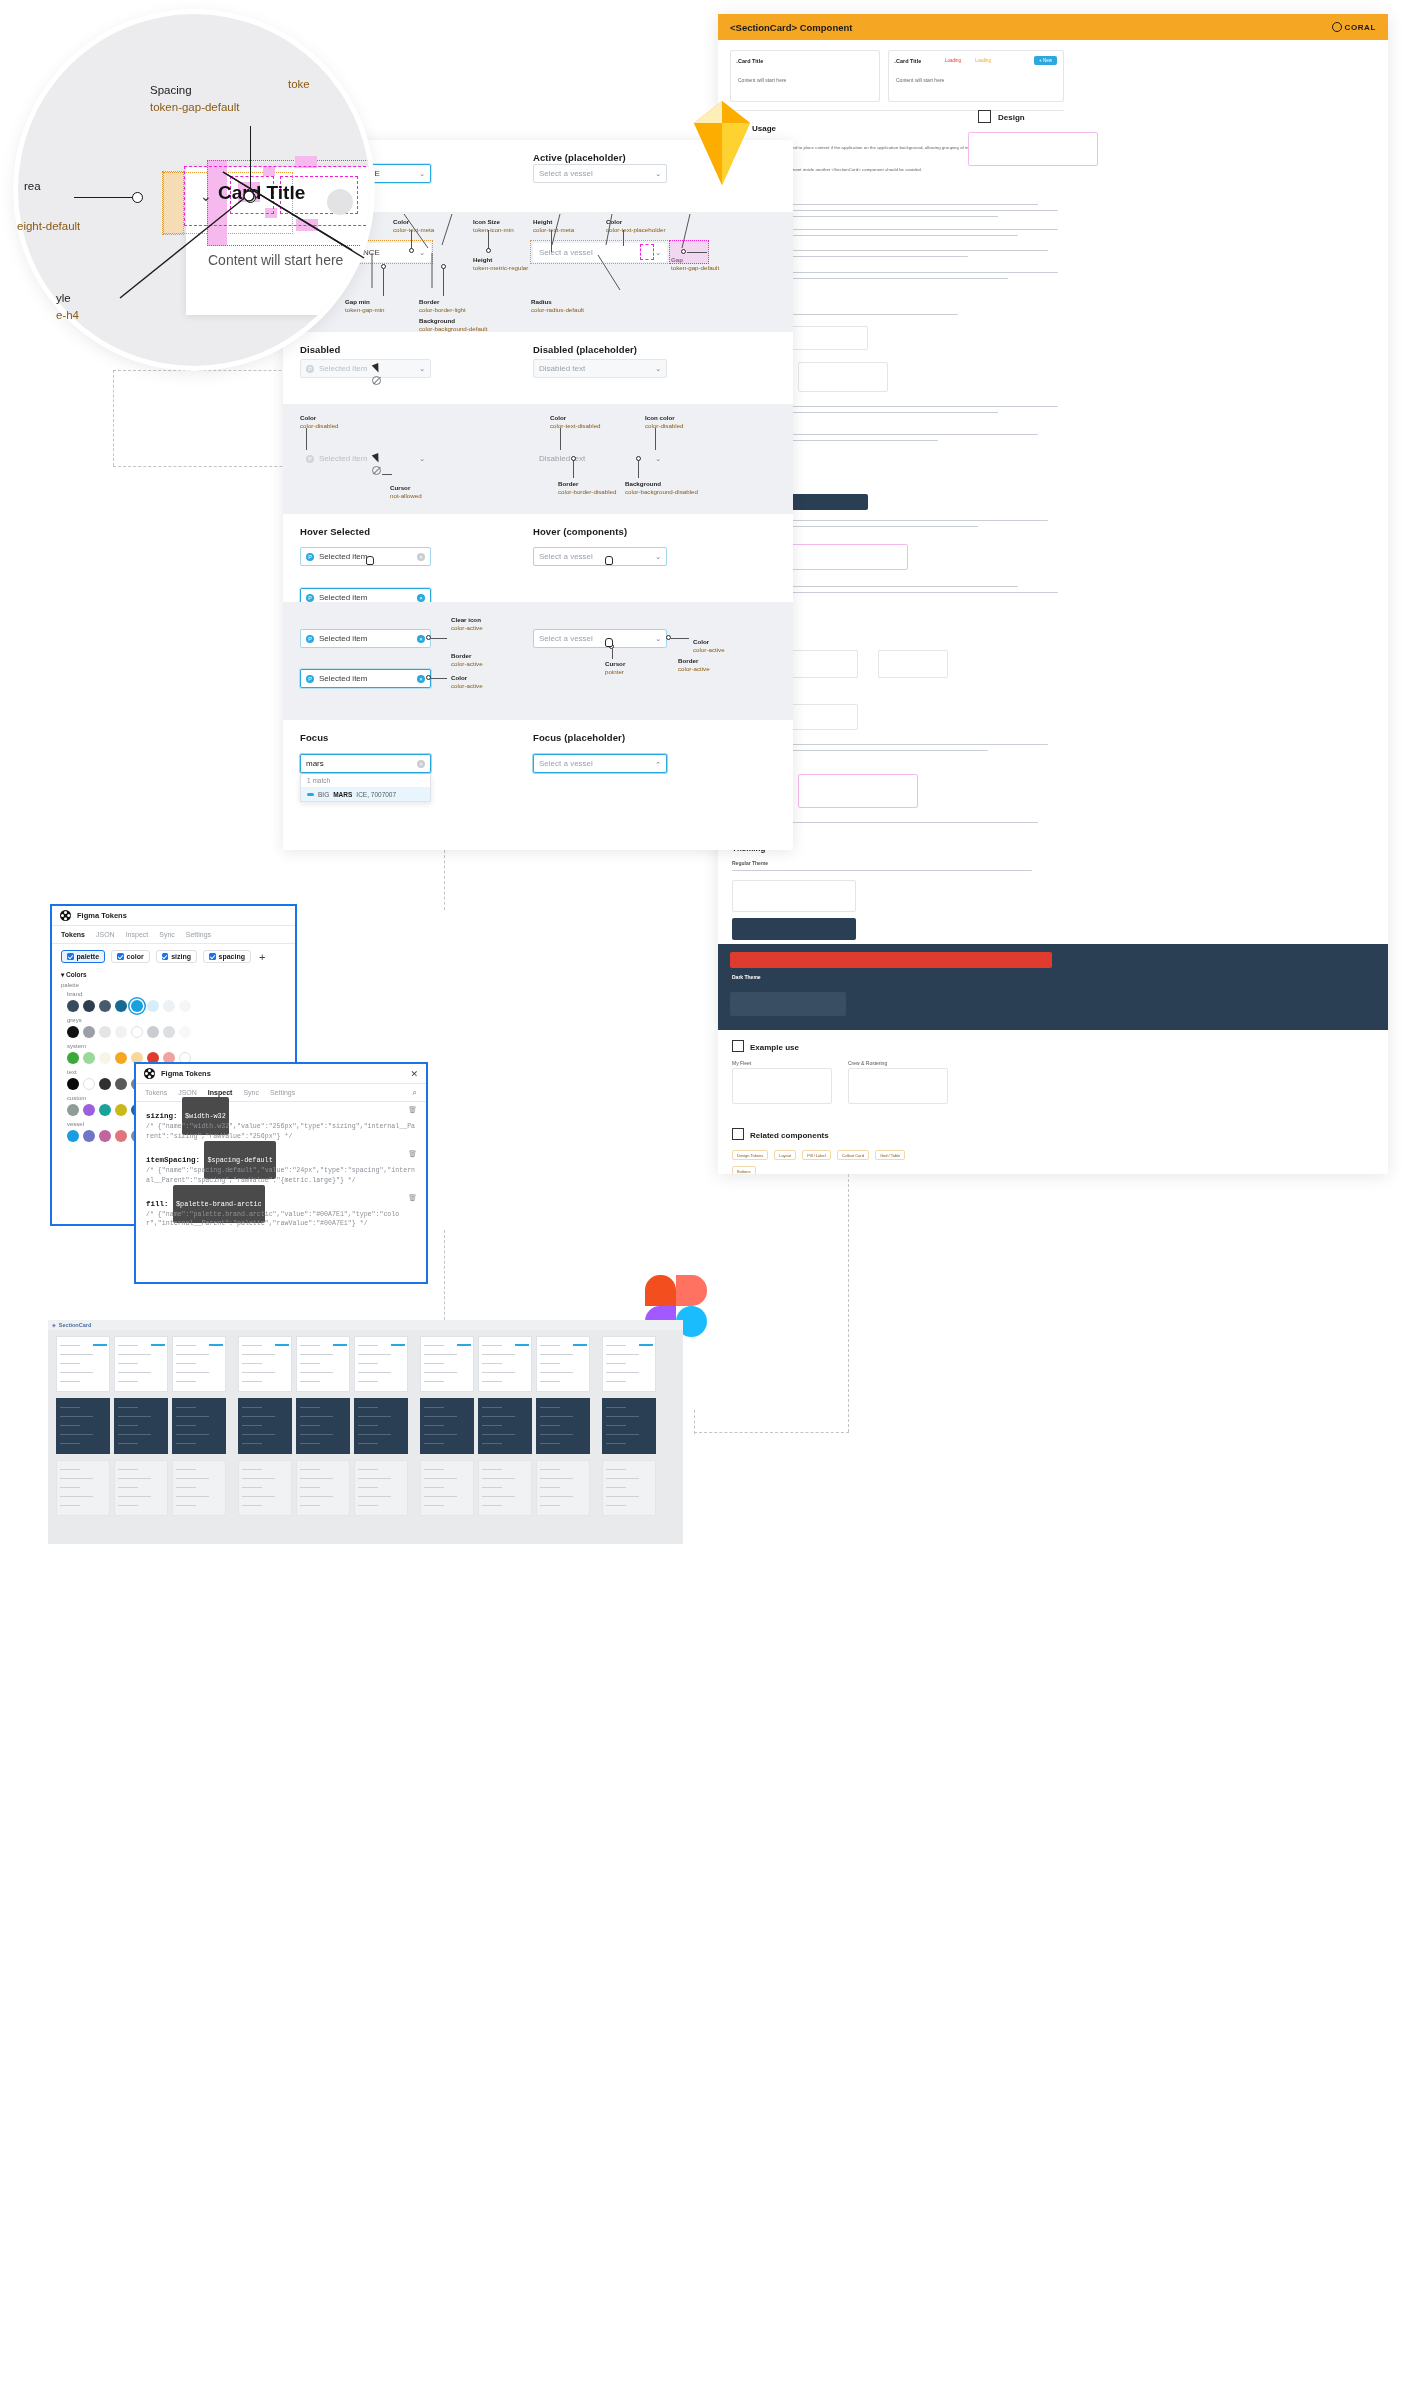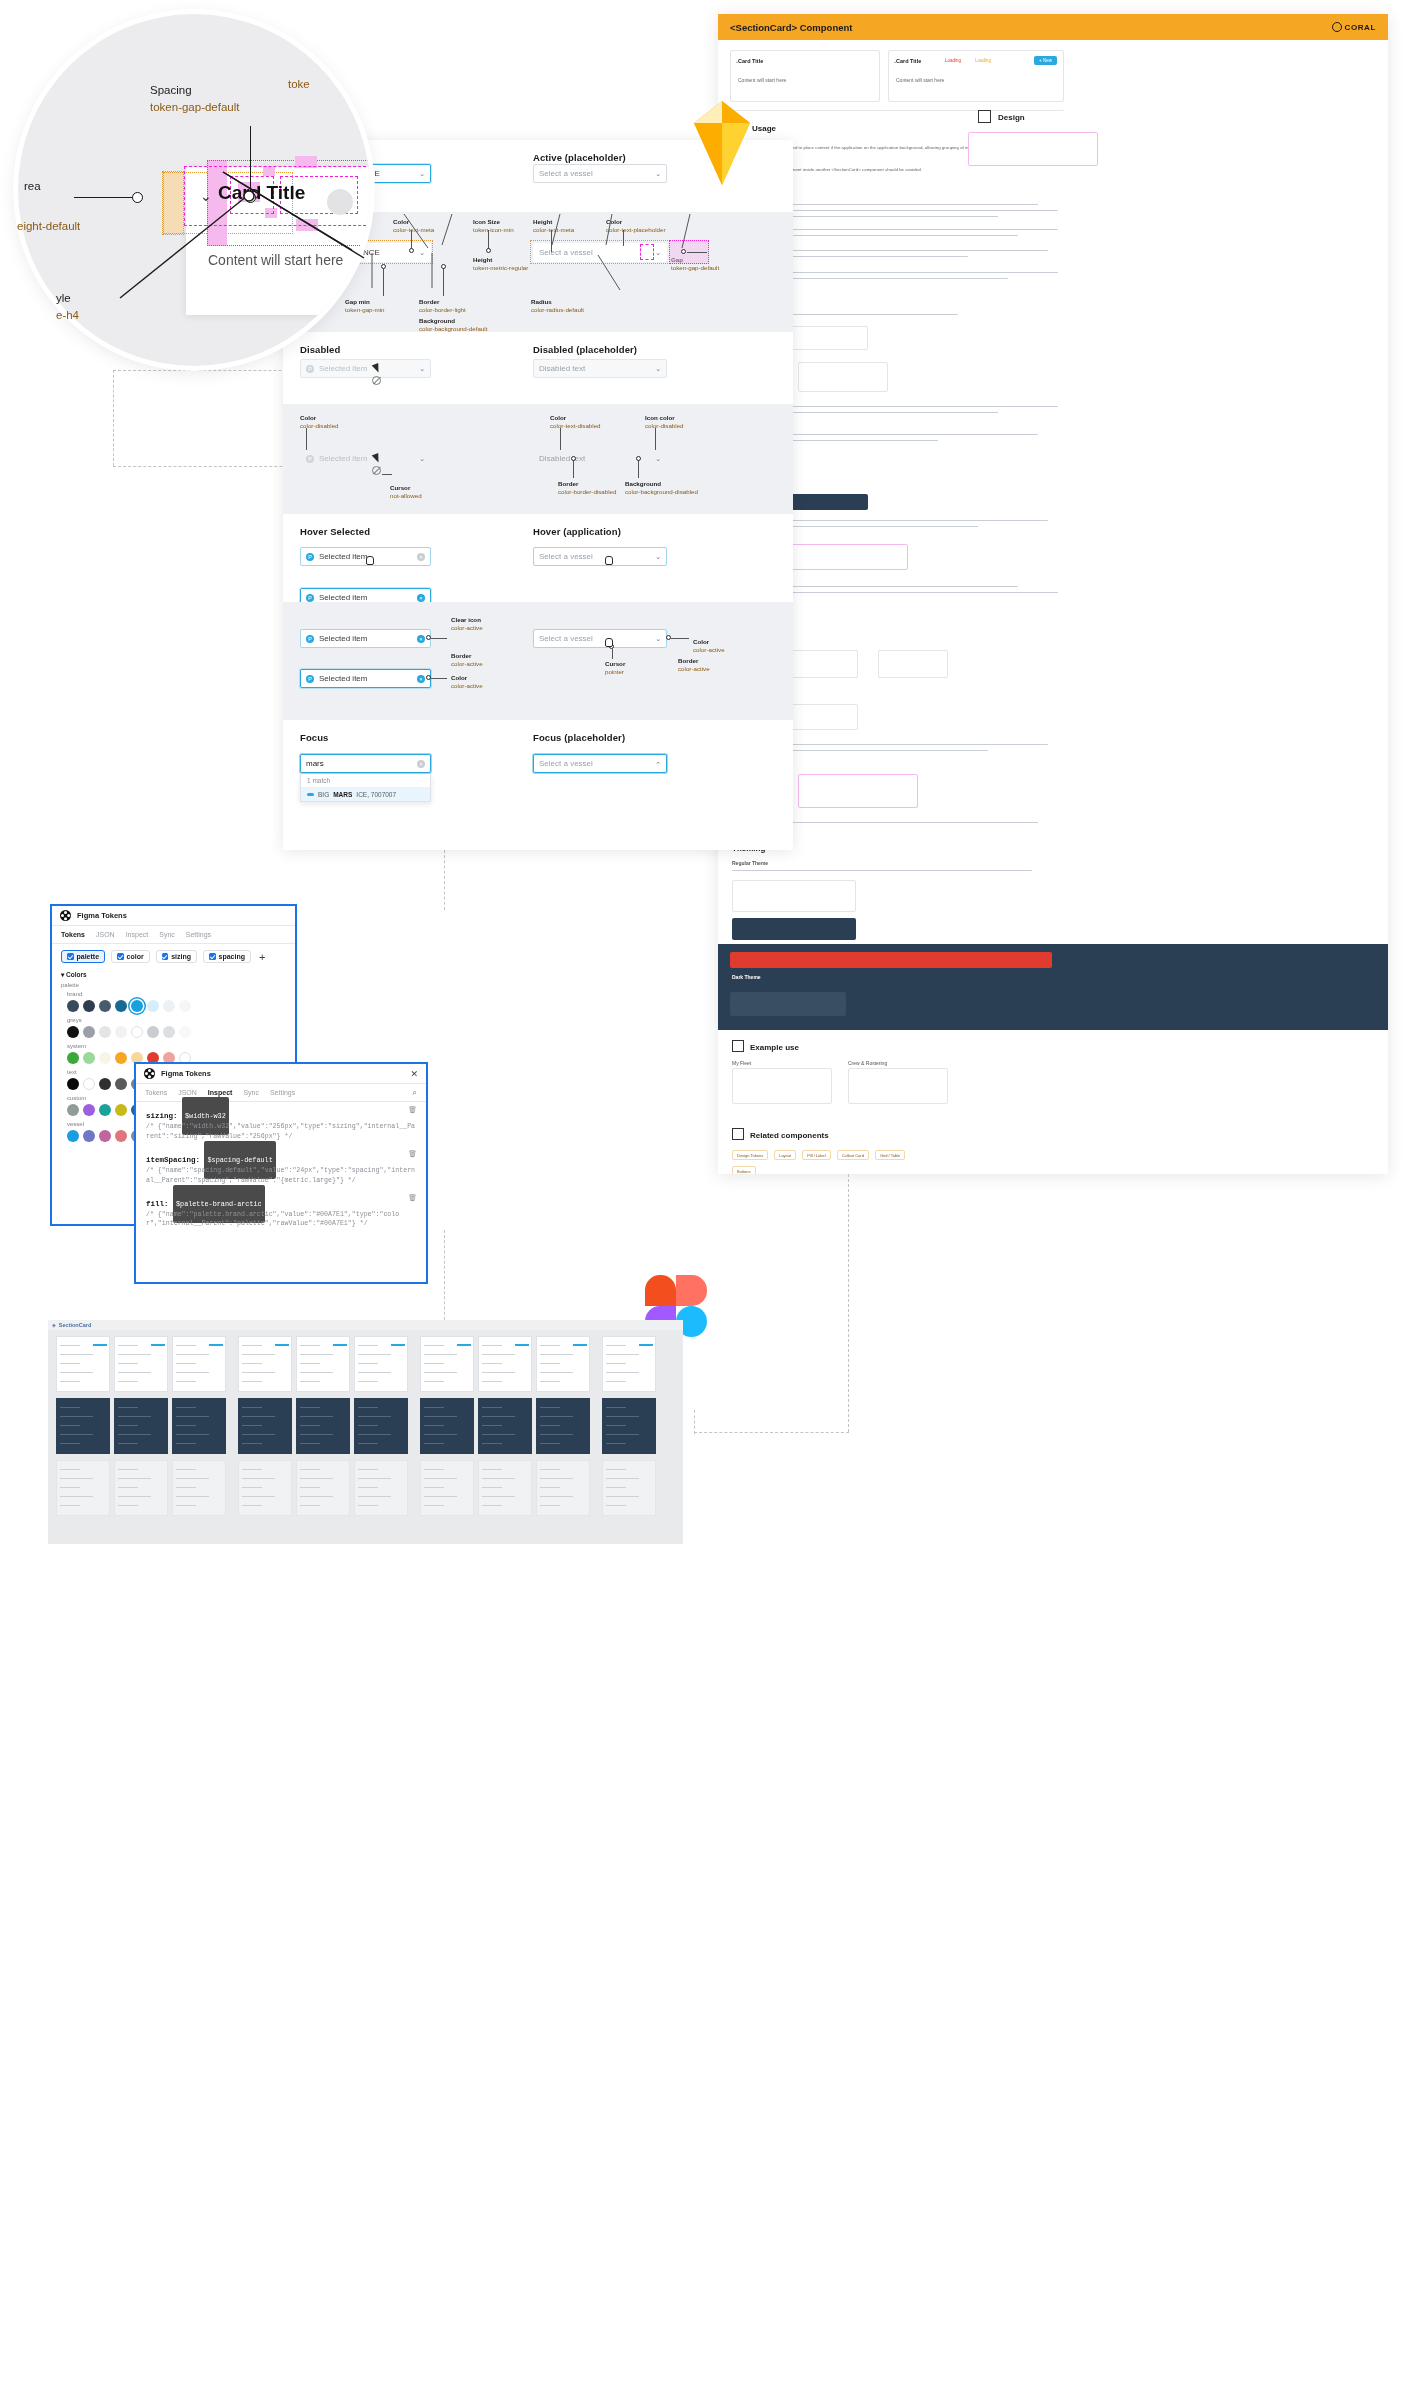--- a/index.html
+++ b/index.html
@@ -426,21 +426,21 @@
     <div class="leader v" style="left:355px;top:54px;height:20px;"></div>
     <div class="dot" style="left:288px;top:52px;"></div>
     <div class="dot" style="left:353px;top:52px;"></div>
     <div class="cursor" style="left:90px;top:50px;"></div>
     <div class="no-sign" style="left:89px;top:62px;"></div>
     <div class="leader h" style="left:99px;top:70px;width:10px;"></div>
   </div>
 
   <div class="spec-row white" style="height:88px;">
     <div class="state-title col-l" style="top:12px;">Hover Selected</div>
-    <div class="state-title col-r" style="top:12px;">Hover (application)</div>
+    <div class="state-title col-r" style="top:12px;">Hover (components)</div>
     <div class="ctl w-l hover" style="left:17px;top:33px;">
       <span class="pill">P</span>
       <span class="txt">Selected item</span>
       <span class="clear">×</span>
     </div>
     <div class="ctl w-r hover" style="left:250px;top:33px;">
       <span class="txt ph">Select a vessel</span>
       <span class="chev">⌄</span>
     </div>
     <div class="ctl w-l active hover-active" style="left:17px;top:74px;">

